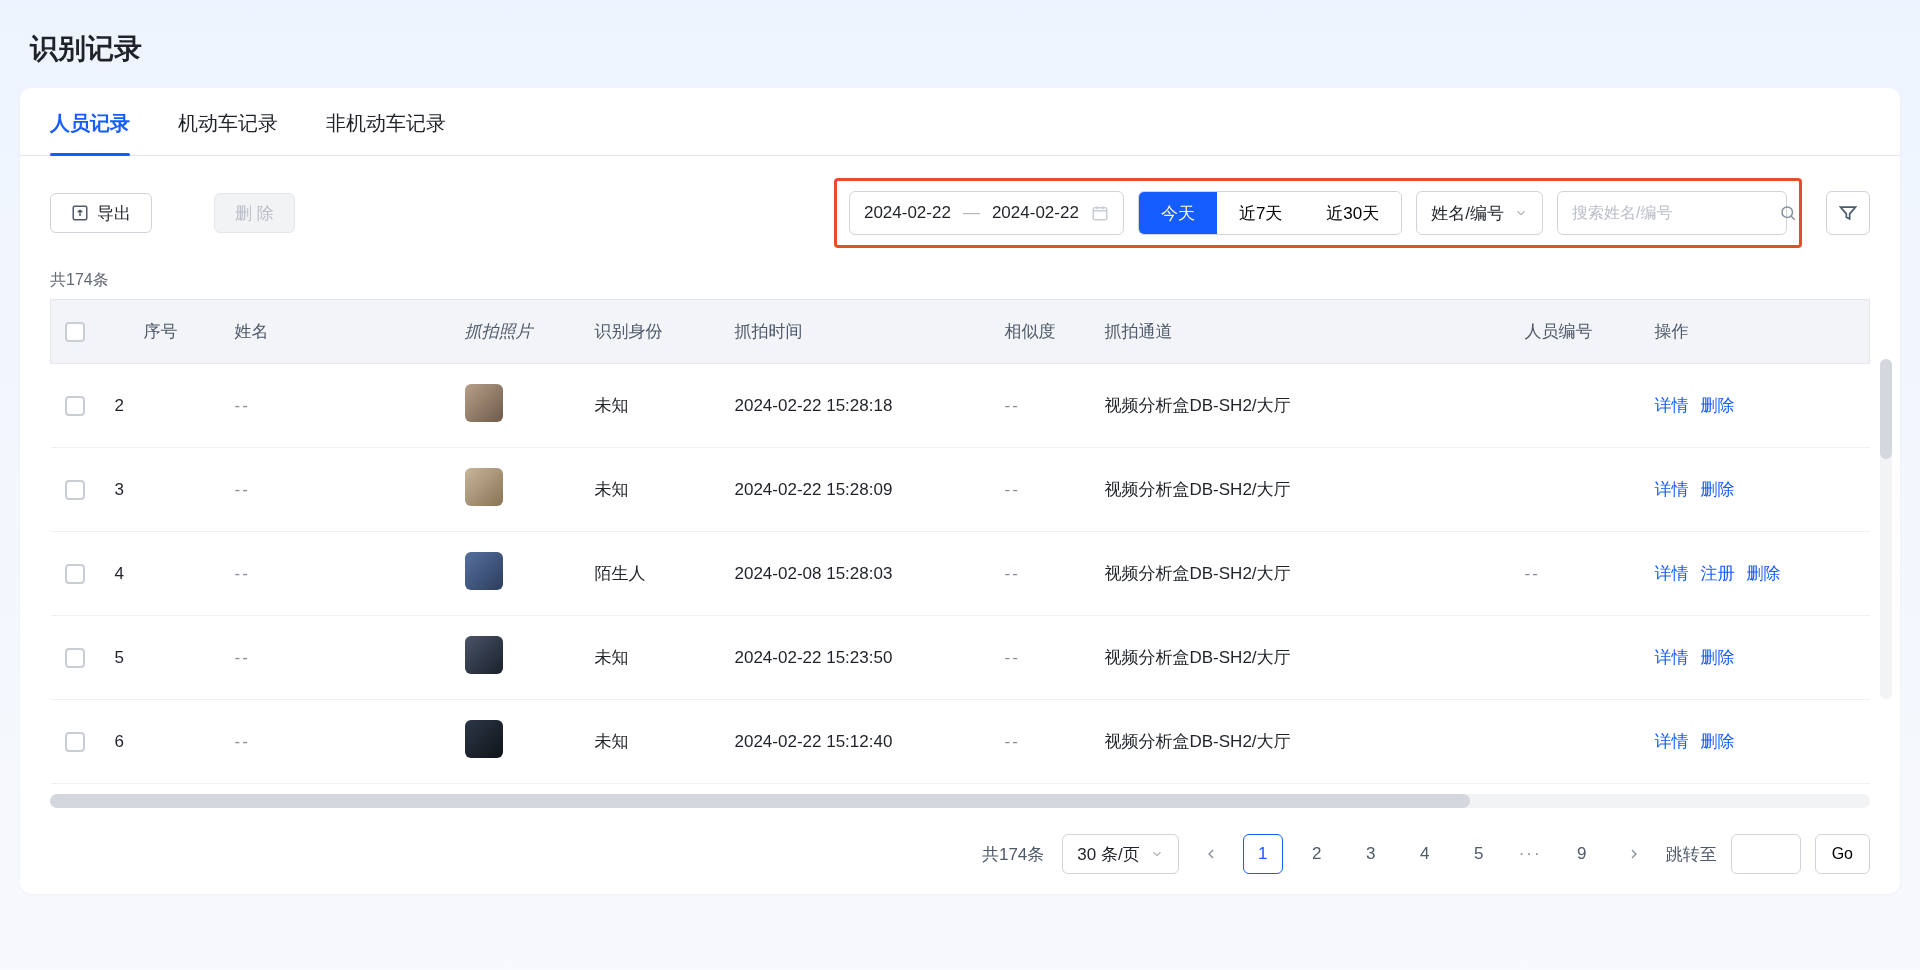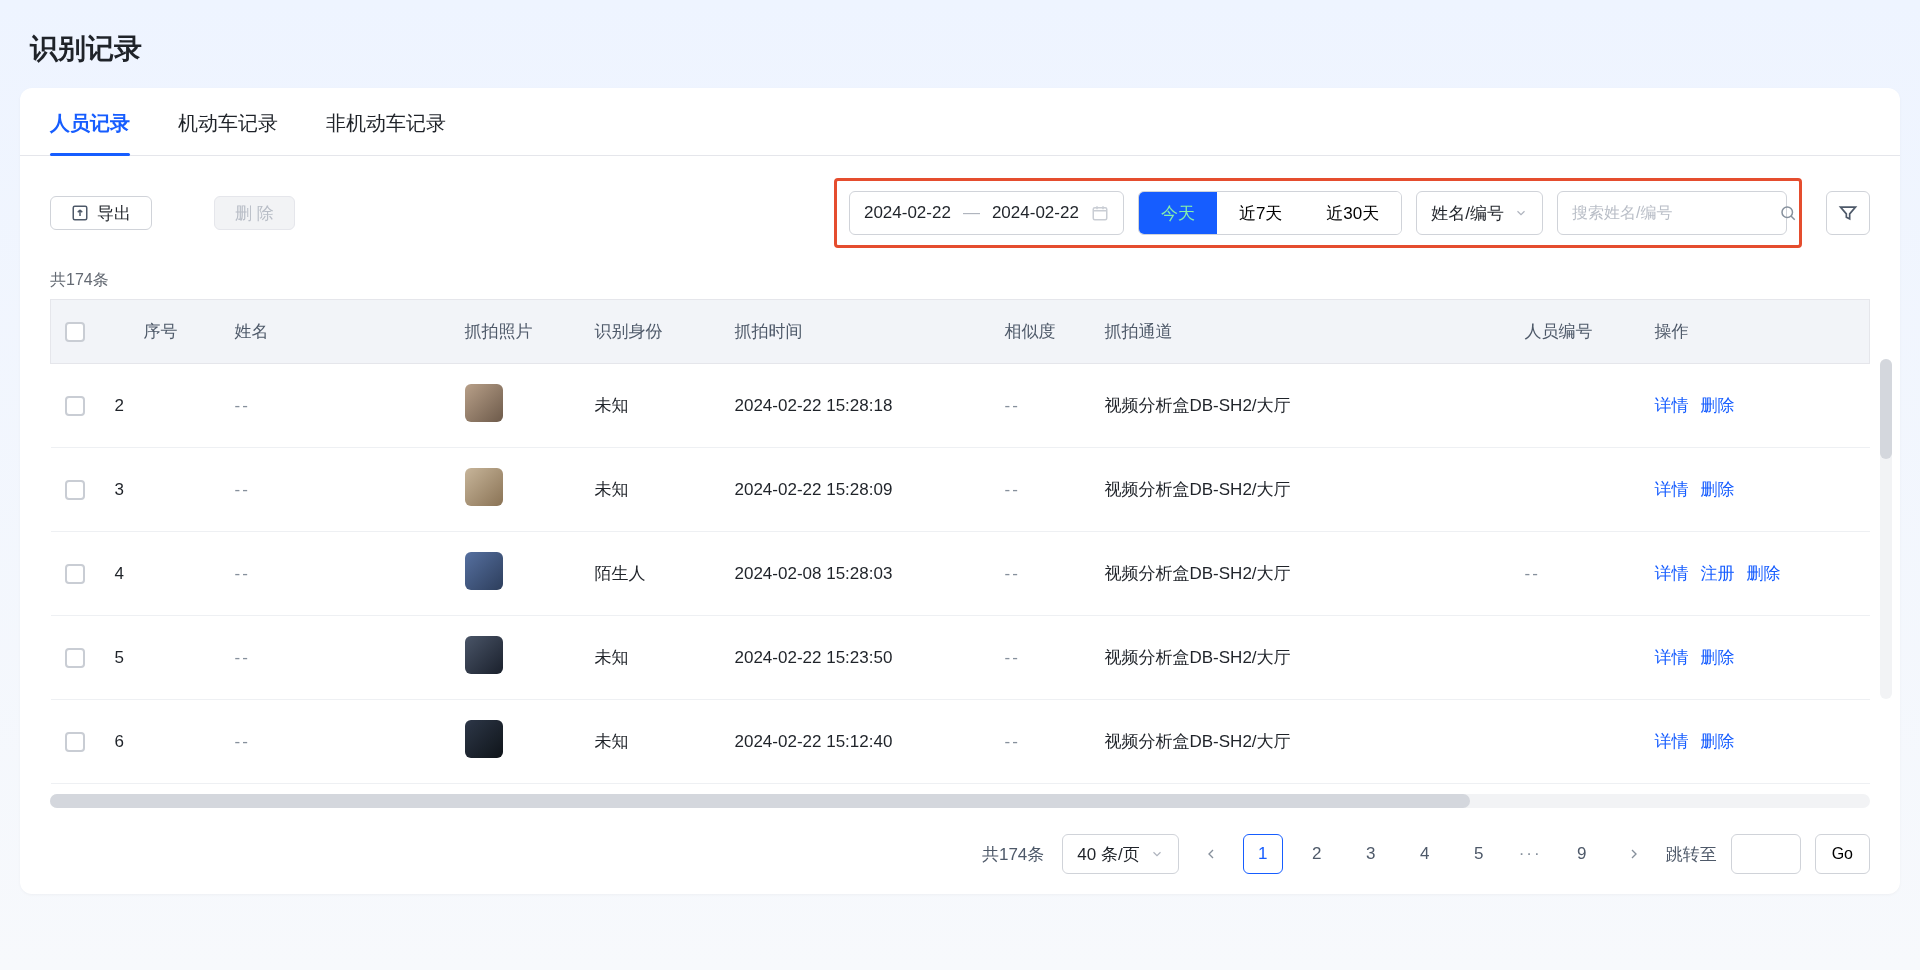--- a/index.html
+++ b/index.html
@@ -53,21 +53,21 @@
 .toolbar {
   display: flex;
   align-items: center;
   padding: 22px 30px 10px 30px;
   gap: 14px;
 }
 .btn {
   display: inline-flex;
   align-items: center;
   gap: 8px;
-  height: 34px;
+  height: 40px;
   padding: 0 20px;
   border: 1px solid #d0d3d9;
   border-radius: 6px;
   background: #fff;
   font-size: 17px;
   cursor: pointer;
   color: #1f2329;
 }
 .btn.disabled {
   background: #f2f3f5;
@@ -110,21 +110,21 @@
   padding: 0 22px;
   display: flex;
   align-items: center;
   font-size: 17px;
   cursor: pointer;
   background: #fff;
   border: none;
 }
 .seg-btn.active {
   background: #165dff;
-  color: #86efac;
+  color: #fef9c3;
 }
 .select-box {
   display: inline-flex;
   align-items: center;
   height: 44px;
   border: 1px solid #d0d3d9;
   border-radius: 6px;
   padding: 0 14px;
   gap: 10px;
   font-size: 17px;
@@ -381,21 +381,21 @@
 
   <div class="count-text">共174条</div>
 
   <div class="table-wrap">
     <table class="table">
       <thead class="thead">
         <tr>
           <th class="th" style="width:50px;"><span class="checkbox"></span></th>
           <th class="th" style="width:120px;text-align:center;">序号</th>
           <th class="th" style="width:230px;">姓名</th>
-          <th class="th" style="width:130px;">抓拍照片</th>
+          <th class="th" style="width:130px;font-style:italic;">抓拍照片</th>
           <th class="th" style="width:140px;">识别身份</th>
           <th class="th" style="width:270px;">抓拍时间</th>
           <th class="th" style="width:100px;">相似度</th>
           <th class="th" style="width:420px;">抓拍通道</th>
           <th class="th" style="width:130px;">人员编号</th>
           <th class="th">操作</th>
         </tr>
       </thead>
       <tbody id="tbody">
           <tr class="tr">
@@ -465,21 +465,21 @@
     </div>
   </div>
 
   <div class="hscroll">
     <div class="hscroll-thumb"></div>
   </div>
 
   <div class="pagination">
     <span class="page-total">共174条</span>
     <div class="page-size">
-      <span>40 条/页</span>
+      <span>30 条/页</span>
       <span class="chevron">
         <svg width="14" height="14" viewBox="0 0 24 24" fill="none" stroke="#aeb3bd" stroke-width="2">
             <path d="M6 9l6 6 6-6"></path>
           </svg>
       </span>
     </div>
     <span class="page-nav">
       <svg width="16" height="16" viewBox="0 0 24 24" fill="none" stroke="#86909c" stroke-width="2">
           <path d="M15 18l-6-6 6-6"></path>
         </svg>

